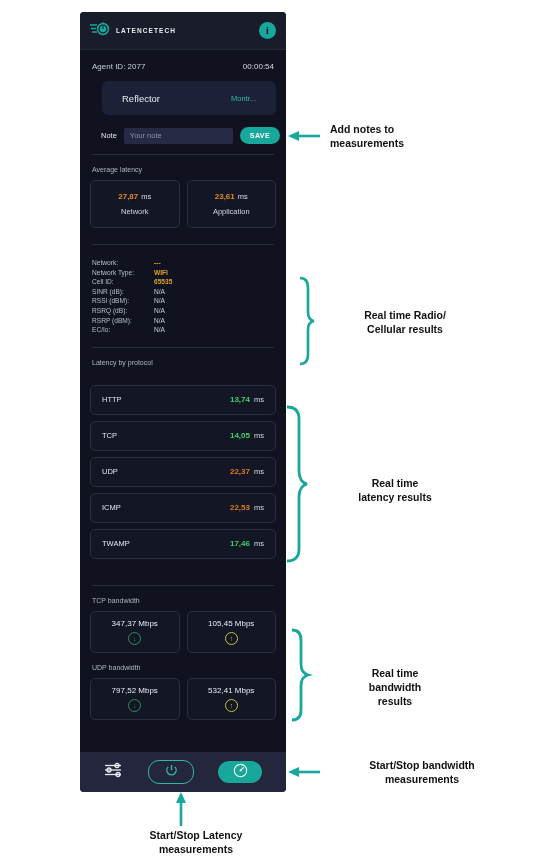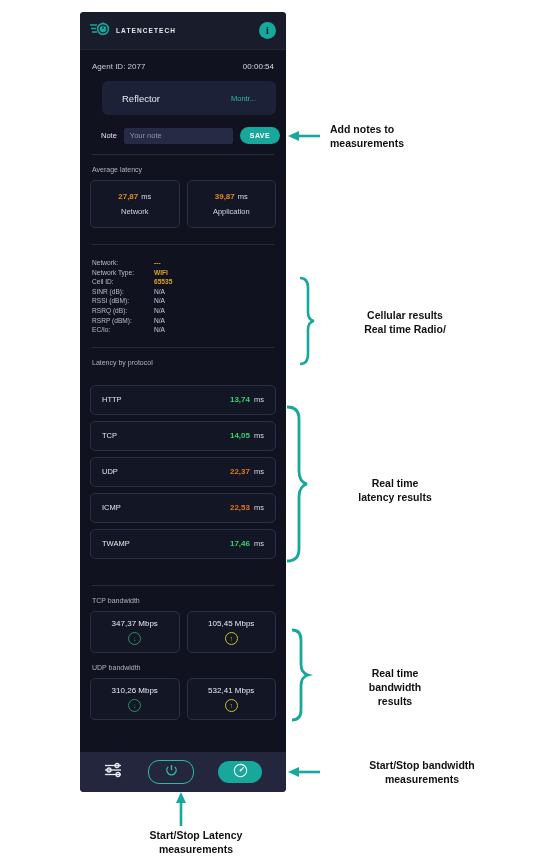--- a/index.html
+++ b/index.html
@@ -295,21 +295,21 @@
   <div class="section-title">Average latency</div>
   <div class="card-pair">
     <div class="metric-card">
       <div class="metric-val-line">
         <span class="metric-num" style="color:#e08a1e">27,87</span><span class="metric-unit">ms</span>
       </div>
       <div class="metric-name">Network</div>
     </div>
     <div class="metric-card">
       <div class="metric-val-line">
-        <span class="metric-num" style="color:#e08a1e">39,87</span><span class="metric-unit">ms</span>
+        <span class="metric-num" style="color:#e08a1e">23,61</span><span class="metric-unit">ms</span>
       </div>
       <div class="metric-name">Application</div>
     </div>
   </div>
 
   <div class="divider" style="margin-top:16px"></div>
 
   <div class="radio-block">
     <div class="radio-row">
       <span class="radio-key">Network:</span>
@@ -386,21 +386,21 @@
     </div>
     <div class="metric-card bw-card">
       <div class="bw-val">105,45 Mbps</div>
       <div class="bw-arrow bw-up">↑</div>
     </div>
   </div>
 
   <div class="section-title">UDP bandwidth</div>
   <div class="card-pair">
     <div class="metric-card bw-card">
-      <div class="bw-val">310,26 Mbps</div>
+      <div class="bw-val">797,52 Mbps</div>
       <div class="bw-arrow bw-down">↓</div>
     </div>
     <div class="metric-card bw-card">
       <div class="bw-val">532,41 Mbps</div>
       <div class="bw-arrow bw-up">↑</div>
     </div>
   </div>
 
   <div class="bottom-bar">
     <span>
@@ -456,22 +456,22 @@
     <polygon points="181,792 176,803 186,803" fill="#17a79b"></polygon>
   </g>
 </svg>
 
 <div class="annot" style="left:330px; top:122px; width:150px; text-align:left;">
   <div>Add notes to</div>
   <div>measurements</div>
 </div>
 
 <div class="annot" style="left:325px; top:308px; width:160px;">
+  <div>Real time Radio/</div>
   <div>Cellular results</div>
-  <div>Real time Radio/</div>
 </div>
 
 <div class="annot" style="left:325px; top:476px; width:140px;">
   <div>Real time</div>
   <div>latency results</div>
 </div>
 
 <div class="annot" style="left:325px; top:666px; width:140px;">
   <div>Real time</div>
   <div>bandwidth</div>

